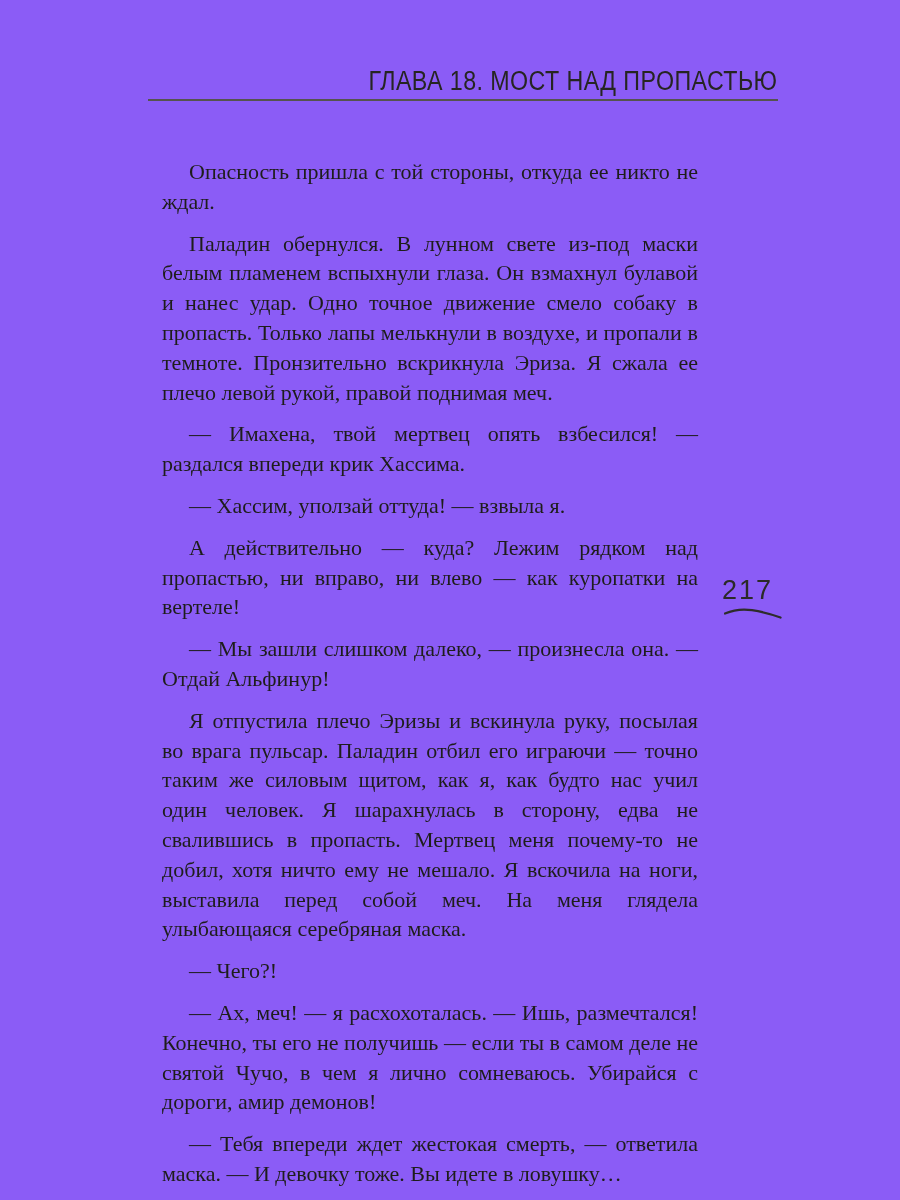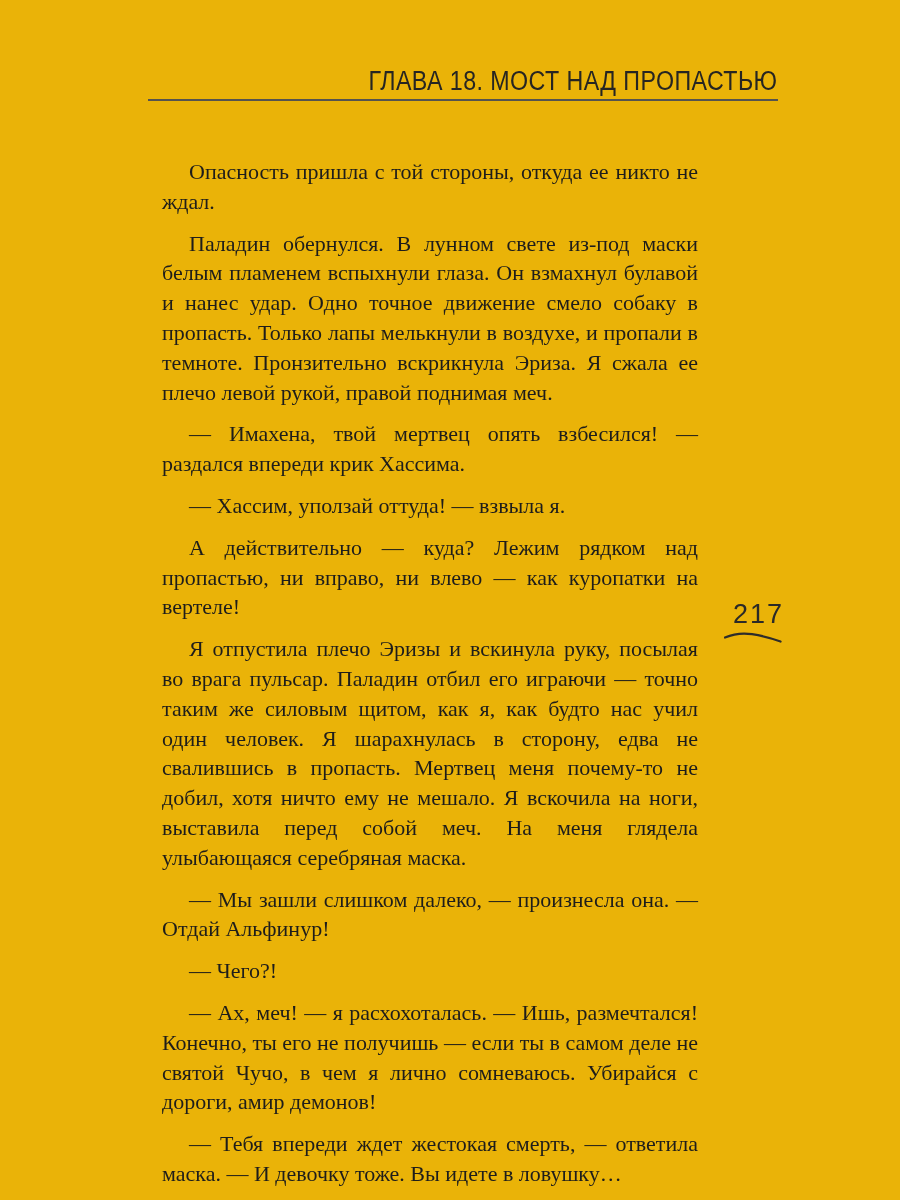--- a/index.html
+++ b/index.html
@@ -10,21 +10,21 @@
     width: 900px;
     height: 1200px;
     background: #f7f7f5;
     position: relative;
     overflow: hidden;
     font-family: "Liberation Serif", serif;
   }
   .page {
     position: absolute;
     inset: 0;
-    background: #eab308;
+    background: #8b5cf6;
   }
   
   .header {
     position: absolute;
     left: 148px;
     top: 0;
     width: 630px;
   }
   .chapter-title {
     position: absolute;
@@ -62,23 +62,23 @@
   }
   .body-col p.para {
     margin: 12px;
     padding: 0;
     text-indent: 27px;
   }
   
   .pagenum-block {
     position: absolute;
     left: 722px;
-    top: 600px;
+    top: 576px;
     width: 62px;
-    text-align: right;
+    text-align: left;
   }
   .pagenum {
     font-family: "Liberation Sans", sans-serif;
     font-size: 27px;
     font-weight: 500;
     letter-spacing: 2px;
     color: #2b2a28;
     line-height: 28px;
   }
   .swoosh {
@@ -95,22 +95,22 @@
     <div class="chapter-title">ГЛАВА 18. МОСТ НАД ПРОПАСТЬЮ</div>
     <div class="rule"></div>
   </div>
 
   <div class="body-col">
       <p class="para">Опасность пришла с той стороны, откуда ее никто не ждал.</p>
       <p class="para">Паладин обернулся. В лунном свете из-под маски белым пламенем вспыхнули глаза. Он взмахнул булавой и нанес удар. Одно точное движение смело собаку в пропасть. Только лапы мелькнули в воздухе, и пропали в темноте. Пронзительно вскрикнула Эриза. Я сжала ее плечо левой рукой, правой поднимая меч.</p>
       <p class="para">— Имахена, твой мертвец опять взбесился! — раздался впереди крик Хассима.</p>
       <p class="para">— Хассим, уползай оттуда! — взвыла я.</p>
       <p class="para">А действительно — куда? Лежим рядком над пропастью, ни вправо, ни влево — как куропатки на вертеле!</p>
+      <p class="para">— Мы зашли слишком далеко, — произнесла она. — Отдай Альфинур!</p>
       <p class="para">Я отпустила плечо Эризы и вскинула руку, посылая во врага пульсар. Паладин отбил его играючи — точно таким же силовым щитом, как я, как будто нас учил один человек. Я шарахнулась в сторону, едва не свалившись в пропасть. Мертвец меня почему-то не добил, хотя ничто ему не мешало. Я вскочила на ноги, выставила перед собой меч. На меня глядела улыбающаяся серебряная маска.</p>
-      <p class="para">— Мы зашли слишком далеко, — произнесла она. — Отдай Альфинур!</p>
       <p class="para">— Чего?!</p>
       <p class="para">— Ах, меч! — я расхохоталась. — Ишь, размечтался! Конечно, ты его не получишь — если ты в самом деле не святой Чучо, в чем я лично сомневаюсь. Убирайся с дороги, амир демонов!</p>
       <p class="para">— Тебя впереди ждет жестокая смерть, — ответила маска. — И девочку тоже. Вы идете в ловушку…</p>
     </div>
 
   <div class="pagenum-block">
     <div class="pagenum">217</div>
     <svg class="swoosh" width="58" height="13" viewBox="0 0 58 13" aria-hidden="true">
       <path d="M1 6.5 Q 14 1 28 3.2 Q 43 5.5 56.5 10.5" fill="none" stroke="#2e2d2b" stroke-width="2.3" stroke-linecap="round"></path>
     </svg>

